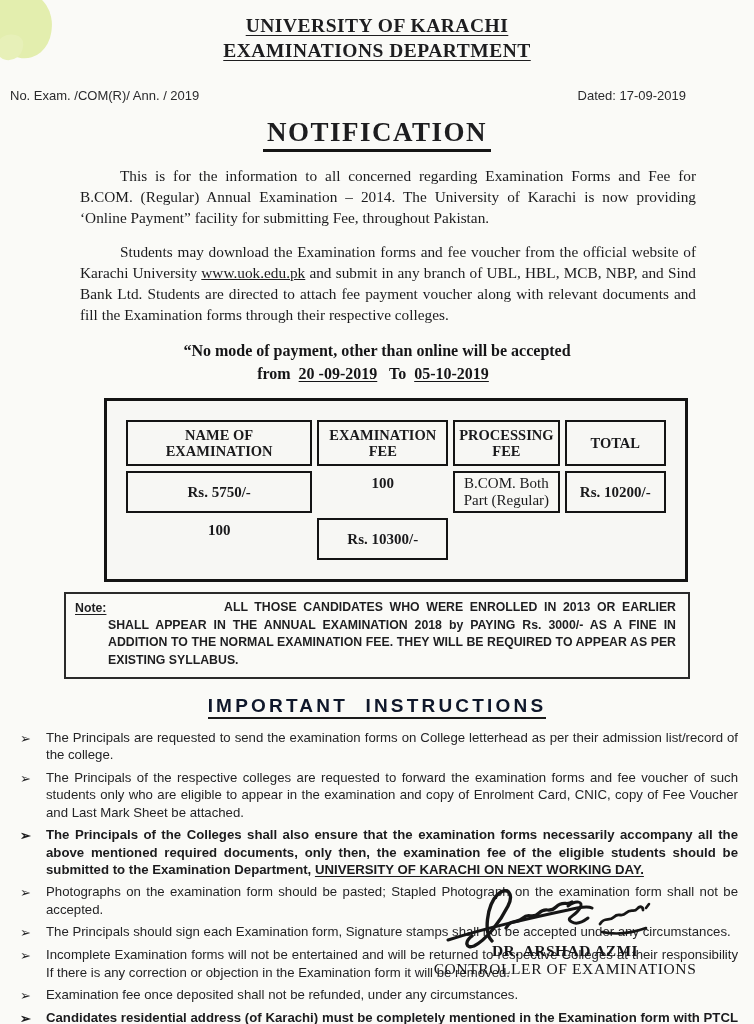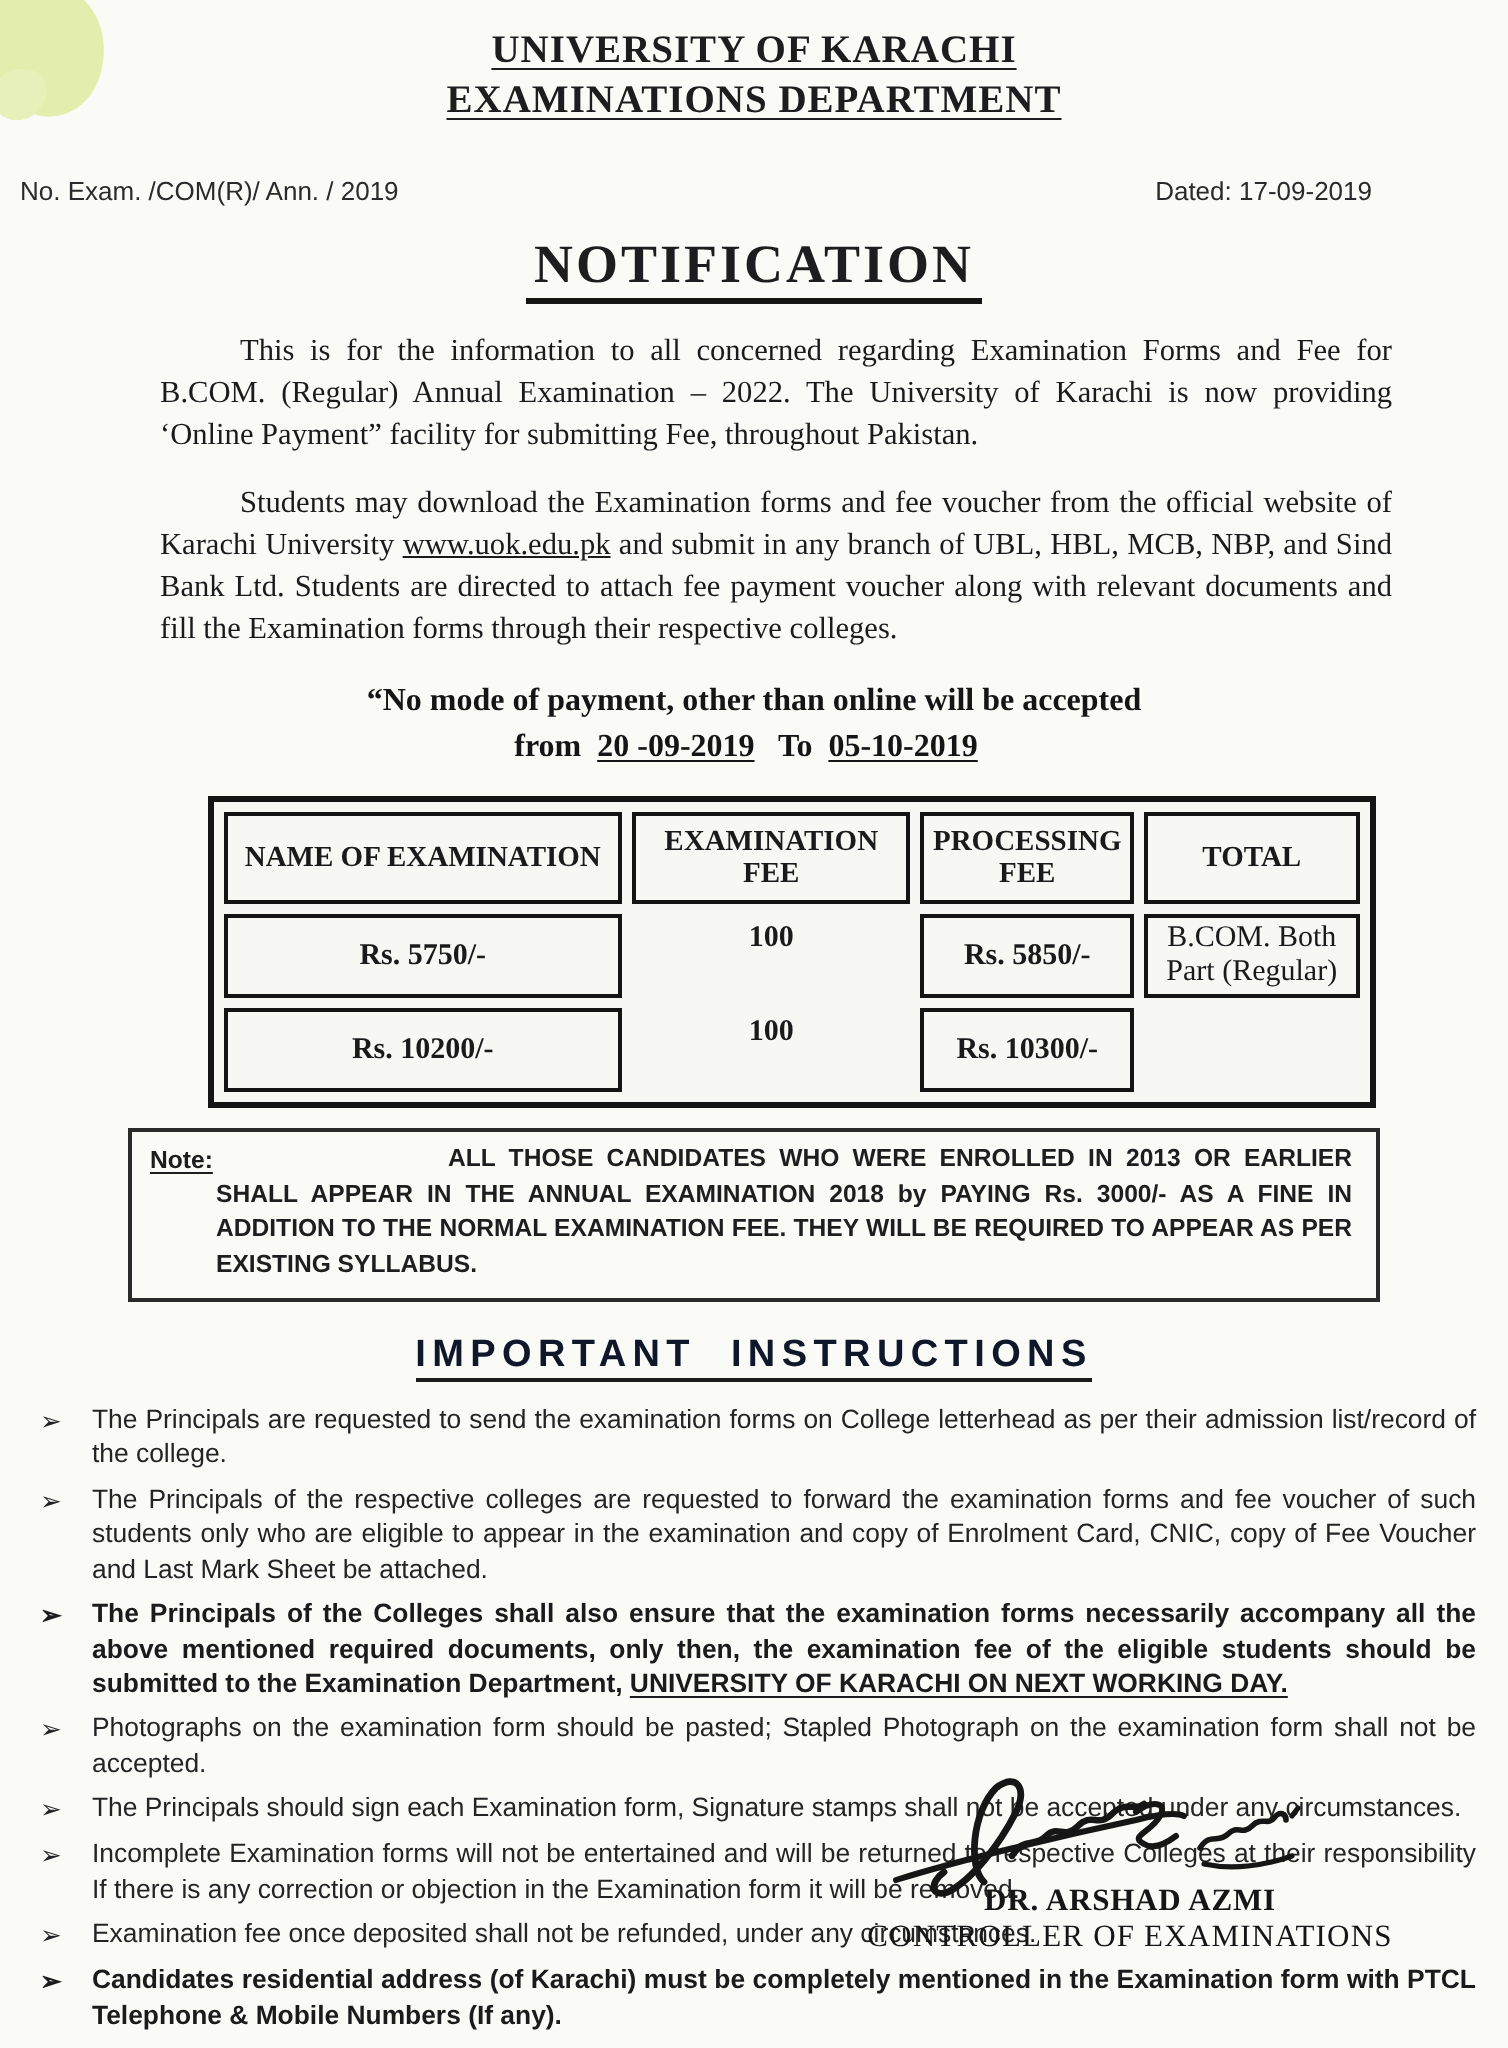--- a/index.html
+++ b/index.html
@@ -54,21 +54,21 @@
   .payment-note {
     text-align:center; margin-top:15px;
     font-weight:bold; font-size:16px; line-height:1.4; color:#151517;
   }
   .payment-note u { text-underline-offset:2px; }
   .payment-note .sp { margin:0 8px 0 4px; }
   
   .fee-table {
     margin:13px 66px 0 104px;
     border:3px solid #141414; background:#f7f7f4;
-    padding:5px; display:grid;
+    padding:19px; display:grid;
     grid-template-columns:2.02fr 1.42fr 1.02fr 1.1fr;
     gap:5px;
   }
   .cell {
     border:2px solid #141414;
     display:flex; align-items:center; justify-content:center;
     text-align:center; padding:2px 4px; min-height:34px;
     font-size:15px; color:#1a1a1c;
   }
   .cell.hdr { font-weight:bold; font-size:14.5px; min-height:38px; line-height:1.15; }
@@ -132,21 +132,21 @@
 
   <div class="ref-row">
     <span>No. Exam. /COM(R)/ Ann. / 2019</span>
     <span>Dated: 17-09-2019</span>
   </div>
 
   <div class="title-wrap">
     <span class="title">NOTIFICATION</span>
   </div>
 
-  <p class="para indent">This is for the information to all concerned regarding Examination Forms and Fee for B.COM. (Regular) Annual Examination – 2022. The University of Karachi is now providing ‘Online Payment” facility for submitting Fee, throughout Pakistan.</p>
+  <p class="para indent">This is for the information to all concerned regarding Examination Forms and Fee for B.COM. (Regular) Annual Examination – 2014. The University of Karachi is now providing ‘Online Payment” facility for submitting Fee, throughout Pakistan.</p>
 
   <p class="para indent"><span>Students may download the Examination forms and fee voucher from the official website of Karachi University </span><span class="url">www.uok.edu.pk</span><span> and submit in any branch of UBL, HBL, MCB, NBP, and Sind Bank Ltd. Students are directed to attach fee payment voucher along with relevant documents and fill the Examination forms through their respective colleges.</span></p>
 
   <div class="payment-note">
     <div>“No mode of payment, other than online will be accepted</div>
     <div>
       <span>from</span>
       <u class="sp">20 -09-2019</u>
       <span>To</span>
       <u class="sp">05-10-2019</u>
@@ -154,21 +154,20 @@
   </div>
 
   <div class="fee-table">
     <div class="cell hdr">NAME OF EXAMINATION</div>
     <div class="cell hdr">EXAMINATION FEE</div>
     <div class="cell hdr">PROCESSING FEE</div>
     <div class="cell hdr">TOTAL</div>
 
     <div class="cell val">Rs. 5750/-</div>
     <div class="cell nobox">100</div>
-    <div class="cell val">Rs. 5850/-</div>
 
     <div class="cell">B.COM. Both Part (Regular)</div>
     <div class="cell val">Rs. 10200/-</div>
     <div class="cell nobox">100</div>
     <div class="cell val">Rs. 10300/-</div>
   </div>
 
   <div class="note-box">
     <span class="note-label">Note:</span>
     <span class="note-text">ALL THOSE CANDIDATES WHO WERE ENROLLED IN 2013 OR EARLIER SHALL APPEAR IN THE ANNUAL EXAMINATION 2018 by PAYING Rs. 3000/- AS A FINE IN ADDITION TO THE NORMAL EXAMINATION FEE. THEY WILL BE REQUIRED TO APPEAR AS PER EXISTING SYLLABUS.</span>

